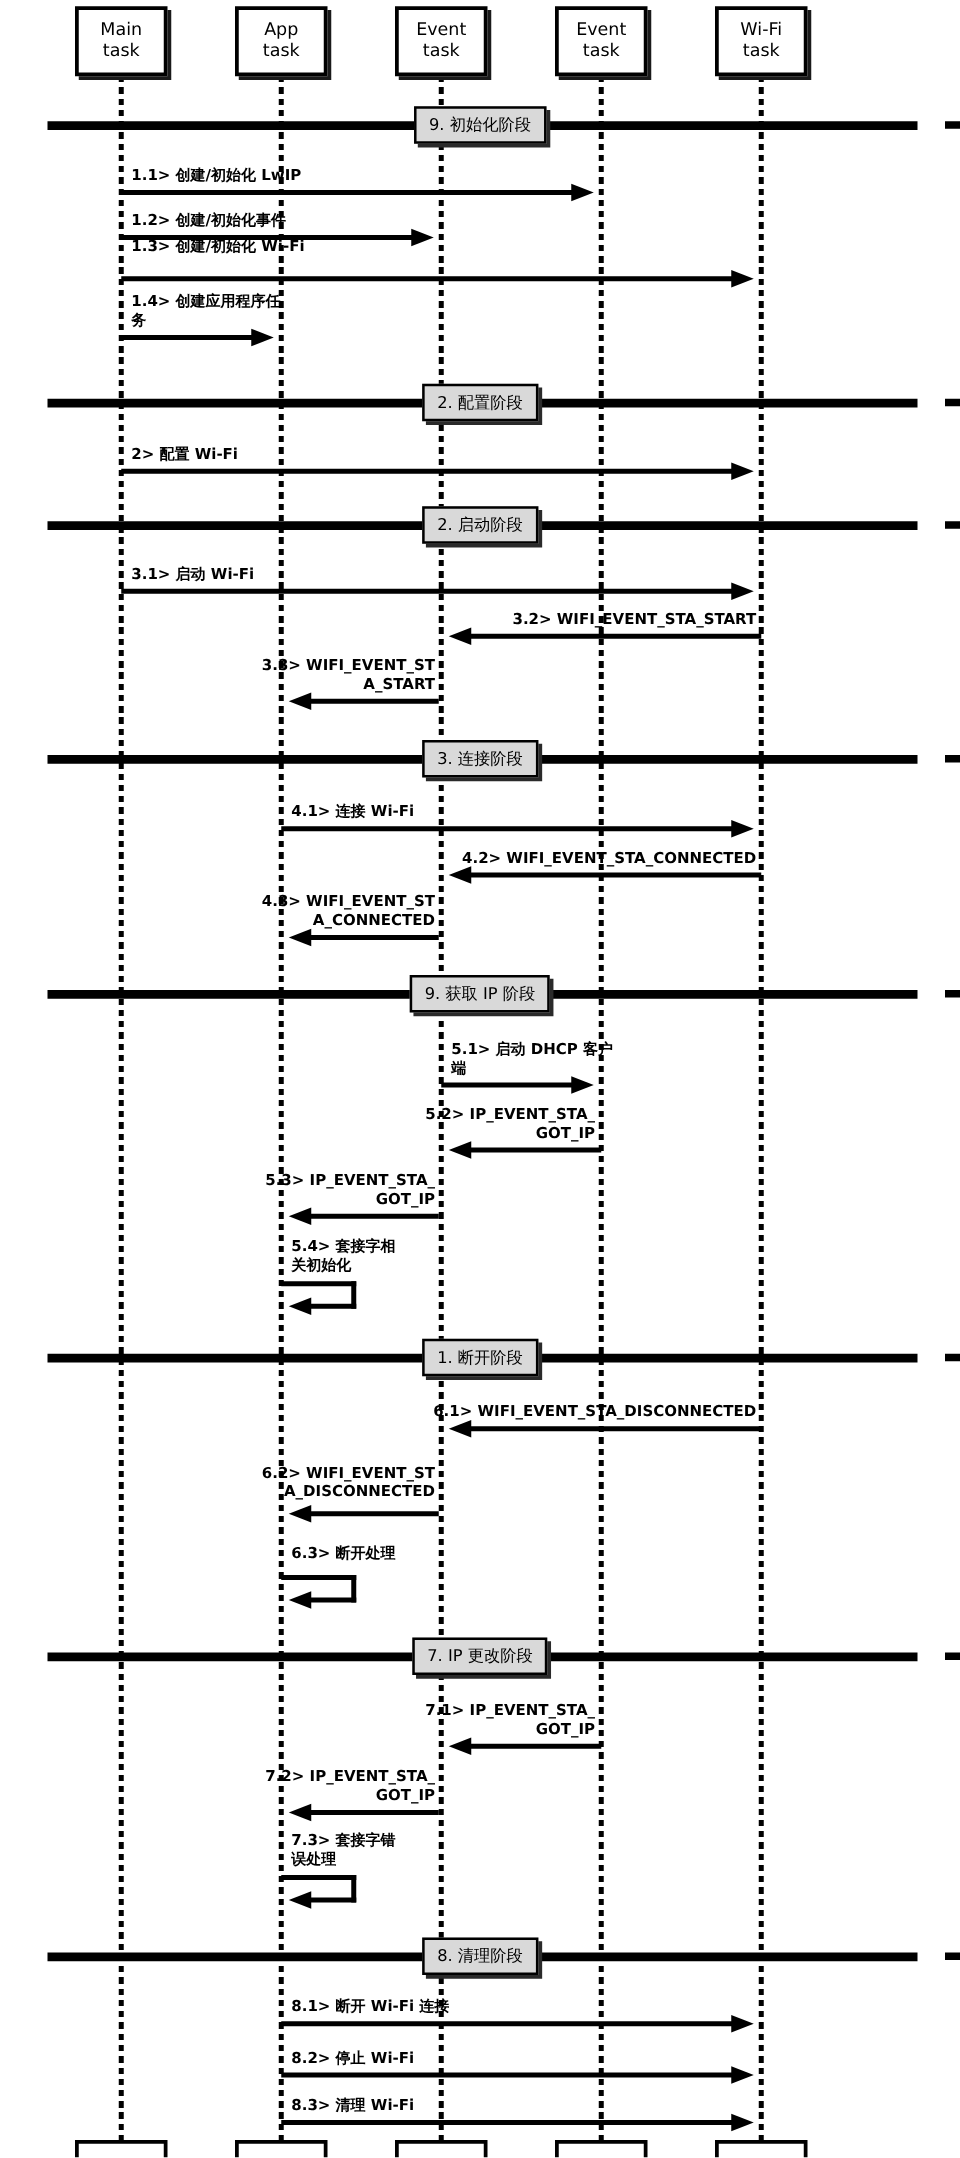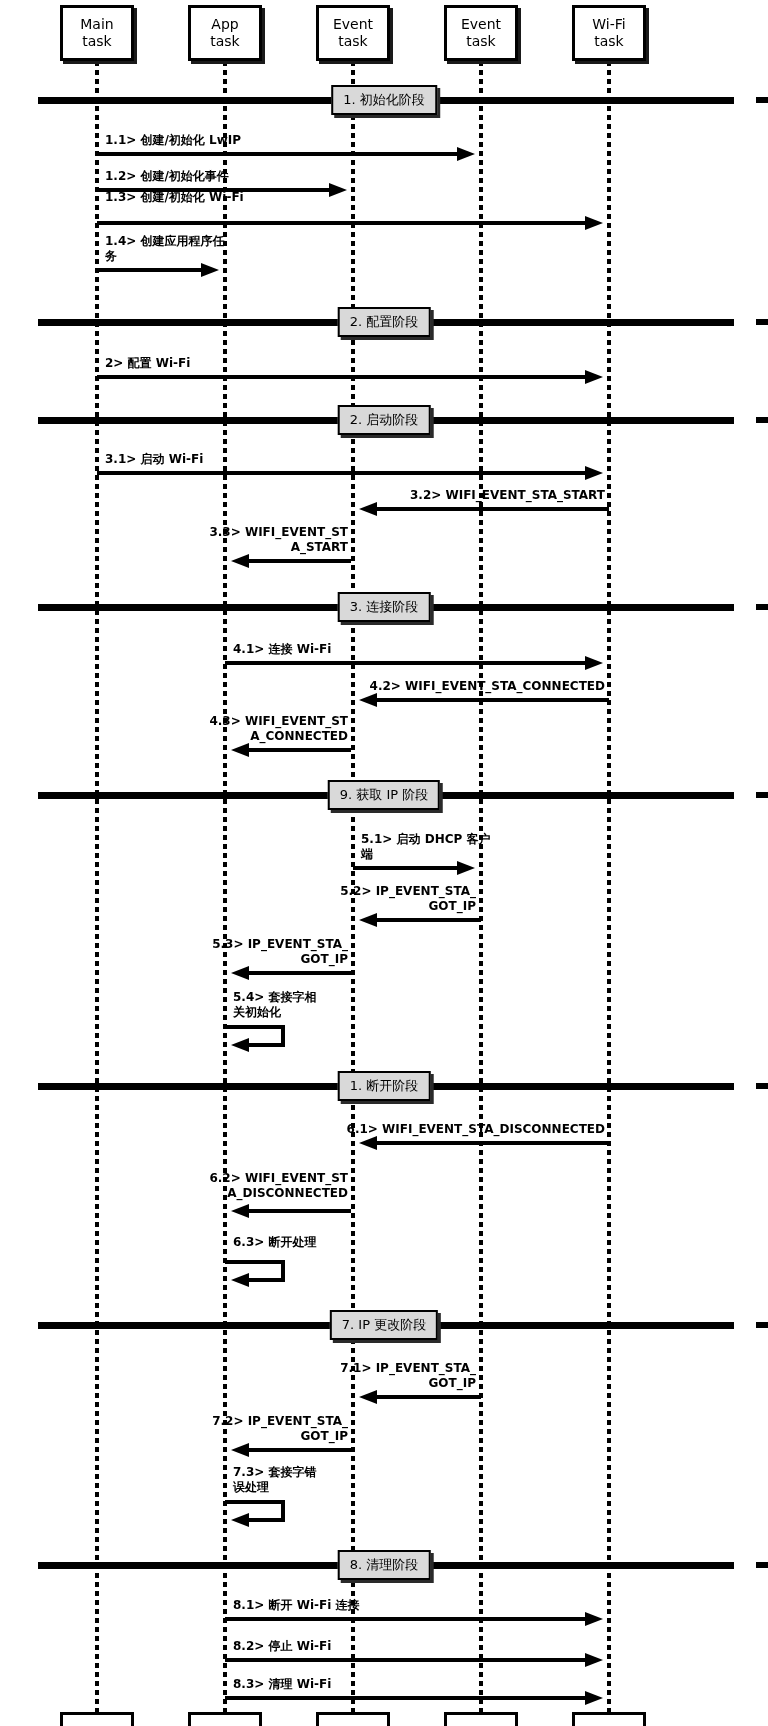--- a/index.html
+++ b/index.html
@@ -49,21 +49,21 @@
 task</span></div>
   <div class="task-box" style="left:316px;top:5px"><span>Event
 task</span></div>
   <div class="task-box" style="left:444px;top:5px"><span>Event
 task</span></div>
   <div class="task-box" style="left:572px;top:5px"><span>Wi-Fi
 task</span></div>
 
   <div class="phase-bar" style="top:97px"></div>
   <div class="phase-stub" style="top:97px"></div>
-  <div class="phase-label" style="top:85px">1. 初始化阶段</div>
+  <div class="phase-label" style="top:85px">9. 初始化阶段</div>
 
   <div class="phase-bar" style="top:319px"></div>
   <div class="phase-stub" style="top:319px"></div>
   <div class="phase-label" style="top:307px">2. 配置阶段</div>
 
   <div class="phase-bar" style="top:417px"></div>
   <div class="phase-stub" style="top:417px"></div>
   <div class="phase-label" style="top:405px">2. 启动阶段</div>
 
   <div class="phase-bar" style="top:604px"></div>

